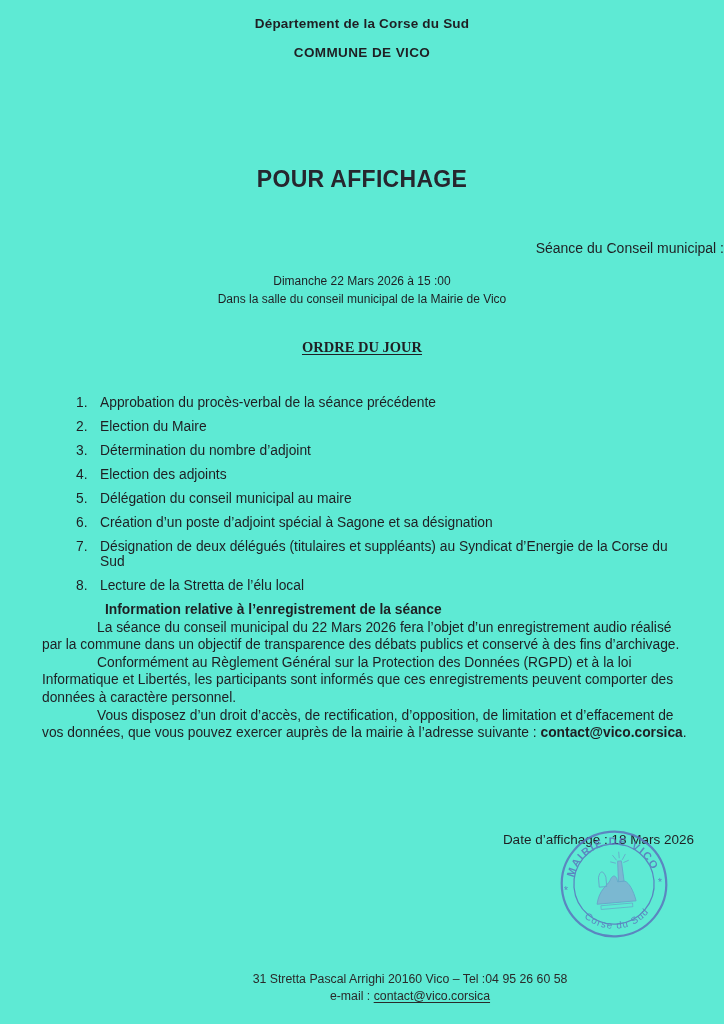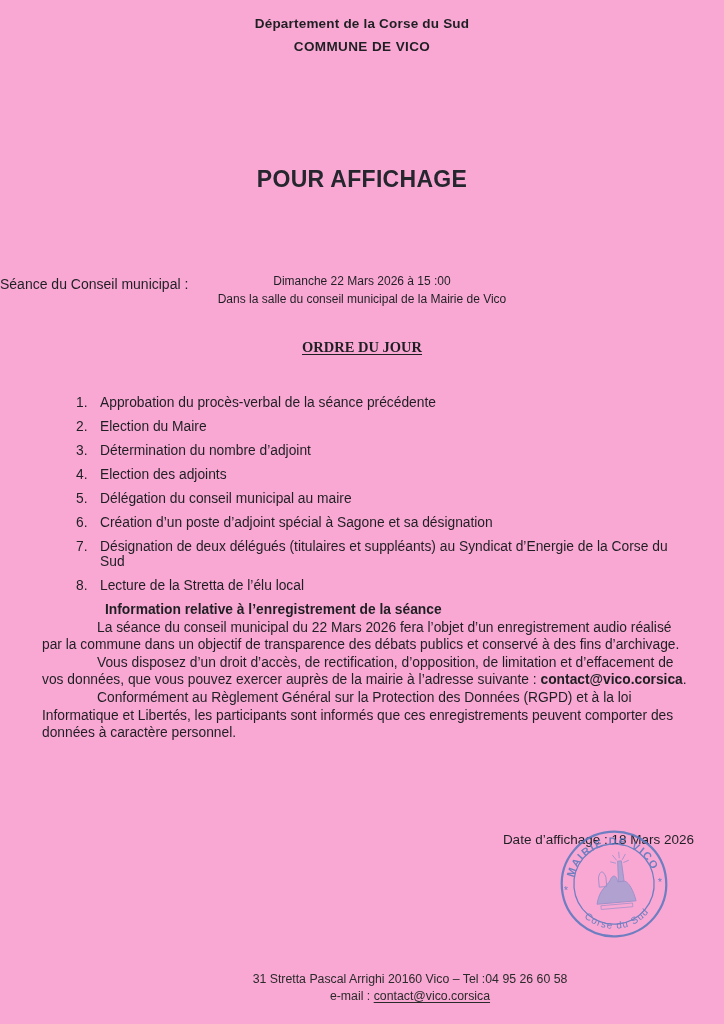--- a/index.html
+++ b/index.html
@@ -2,38 +2,38 @@
 <html><head>
 <meta charset="utf-8">
 <style>
   * { margin:0; padding:0; box-sizing:border-box; }
   html,body { background:#e9e9e9; }
   body { font-family:"Liberation Sans", sans-serif; }
   .page {
     position:relative;
     width:724px; height:1024px;
     margin:0 auto;
-    background:#f9a8d4;
+    background:#5eead4;
     color:#1f1f23;
     overflow:hidden;
   }
   .doc-header { position:absolute; top:16px; left:0; width:100%; text-align:center; }
   .doc-header .line1 { font-size:13.5px; font-weight:bold; letter-spacing:.2px; }
-  .doc-header .line2 { font-size:13.5px; font-weight:bold; letter-spacing:.4px; margin-top:8px; }
+  .doc-header .line2 { font-size:13.5px; font-weight:bold; letter-spacing:.4px; margin-top:14px; }
 
   .logo-wrap { position:absolute; top:60px; left:50%; transform:translateX(-50%); width:164px; height:102px; }
   .logo-wrap svg { width:100%; height:100%; display:block; }
 
   .page-title {
     position:absolute; top:166px; left:0; width:100%;
     text-align:center; font-size:23px; font-weight:bold;
     color:#26262e; letter-spacing:.3px;
   }
 
-  .meeting-heading { position:absolute; top:240px; left:0; width:100%; text-align:left; font-size:14px;margin-top:36px; }
+  .meeting-heading { position:absolute; top:240px; left:0; width:100%; text-align:right; font-size:14px; }
   .meeting-lines { position:absolute; top:272px; left:0; width:100%; text-align:center; font-size:12px; line-height:18px; }
 
   .agenda-heading {
     position:absolute; top:339px; left:0; width:100%;
     text-align:center; font-size:14.5px; font-weight:bold;
   }
   .agenda-heading span { text-decoration:underline; text-underline-offset:2px;font-family:Liberation Serif, serif; }
 
   ol.agenda-list {
     position:absolute; top:396px; left:76px; right:40px;
@@ -97,22 +97,22 @@
     <li>Election des adjoints</li>
     <li>Délégation du conseil municipal au maire</li>
     <li>Création d’un poste d’adjoint spécial à Sagone et sa désignation</li>
     <li>Désignation de deux délégués (titulaires et suppléants) au Syndicat d’Energie de la Corse du Sud</li>
     <li>Lecture de la Stretta de l’élu local</li>
   </ol>
 
   <div class="notice">
     <div class="notice-heading">Information relative à l’enregistrement de la séance</div>
     <p>La séance du conseil municipal du 22 Mars 2026 fera l’objet d’un enregistrement audio réalisé par la commune dans un objectif de transparence des débats publics et conservé à des fins d’archivage.</p>
+    <p>Conformément au Règlement Général sur la Protection des Données (RGPD) et à la loi Informatique et Libertés, les participants sont informés que ces enregistrements peuvent comporter des données à caractère personnel.</p>
     <p><span>Vous disposez d’un droit d’accès, de rectification, d’opposition, de limitation et d’effacement de vos données, que vous pouvez exercer auprès de la mairie à l’adresse suivante : </span><strong class="inline-bold">contact@vico.corsica</strong><span>.</span></p>
-    <p>Conformément au Règlement Général sur la Protection des Données (RGPD) et à la loi Informatique et Libertés, les participants sont informés que ces enregistrements peuvent comporter des données à caractère personnel.</p>
   </div>
 
   <div class="display-date">Date d’affichage : 18 Mars 2026</div>
 
   <div class="stamp">
     <svg viewBox="0 0 120 120">
       <defs>
         <path id="arcTop" d="M 16,62 A 44,44 0 0 1 104,62"></path>
         <path id="arcBottom" d="M 12,60 A 48,48 0 0 0 108,60"></path>
       </defs>

